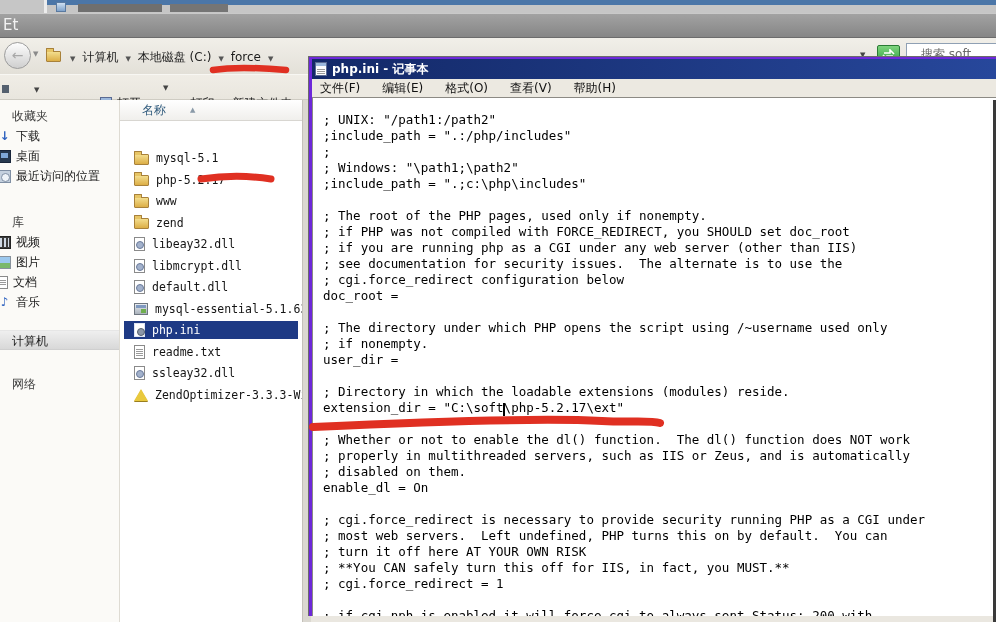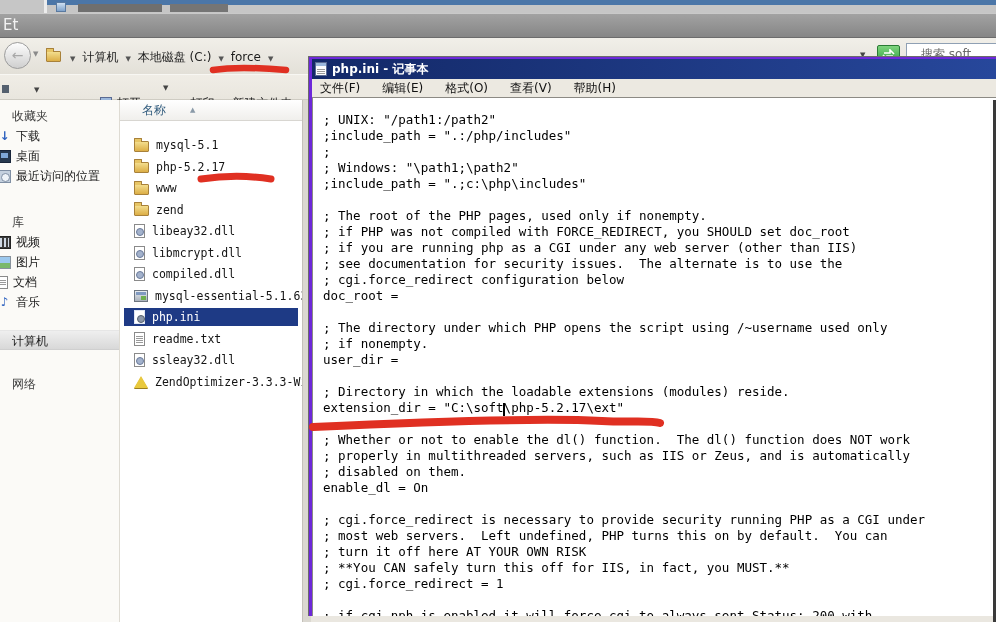--- a/index.html
+++ b/index.html
@@ -84,21 +84,21 @@
   .i-documents::before { content:""; position:absolute; left:1px; top:3px; width:6px; height:1px;
                          background:#9a9a9a; box-shadow:0 2px 0 #9a9a9a, 0 4px 0 #9a9a9a; }
   .i-music { color:#2f63c0; font-size:12px; line-height:13px; text-align:center; }
 
   .file-panel { position:absolute; left:120px; top:0; width:182px; height:522px; background:#fff; }
   .panel-strip { position:absolute; left:302px; top:0; width:9px; height:522px; background:#dbd8d1;
                  border-left:1px solid #c4c1ba; }
   .fl-header { height:21px; background:linear-gradient(#ffffff,#f0efec); border-bottom:1px solid #d8d6d1;
                display:flex; align-items:center; padding-left:22px; font-size:12px; color:#2f5a7c; gap:24px; }
   .fl-sort { font-size:7px; color:#8a9aa8; }
-  .fl-rows { margin-top:15px; }
+  .fl-rows { margin-top:28px; }
   .file-row { height:18px; margin:0 0 3.5px 4px; display:flex; align-items:center; gap:7px;
               padding-left:10px; font-family:"DejaVu Sans Mono", monospace; font-size:11.5px;
               color:#141414; white-space:nowrap; overflow:hidden; }
   .file-row.selected { background:#1e3a85; color:#fff; width:174px;align-items:center; }
 
   .fi { flex:none; position:relative; display:inline-block; }
   .i-folder { width:15px; height:11px; background:linear-gradient(#f3dd8d,#dcae46);
               border:1px solid #a8813a; border-radius:1px; margin-top:2px; }
   .i-folder::before { content:""; position:absolute; left:-1px; top:-4px; width:6px; height:3px;
                       background:#e7c565; border:1px solid #a8813a; border-bottom:none;
@@ -261,21 +261,21 @@
             <div class="file-row">
               <span class="fi i-dll pg"></span>
               <span>libeay32.dll</span>
             </div>
             <div class="file-row">
               <span class="fi i-dll pg"></span>
               <span>libmcrypt.dll</span>
             </div>
             <div class="file-row">
               <span class="fi i-dll pg"></span>
-              <span>compiled.dll</span>
+              <span>default.dll</span>
             </div>
             <div class="file-row">
               <span class="fi i-installer"></span>
               <span>mysql-essential-5.1.63-wi</span>
             </div>
             <div class="file-row selected">
               <span class="fi i-ini pg"></span>
               <span>php.ini</span>
             </div>
             <div class="file-row">

